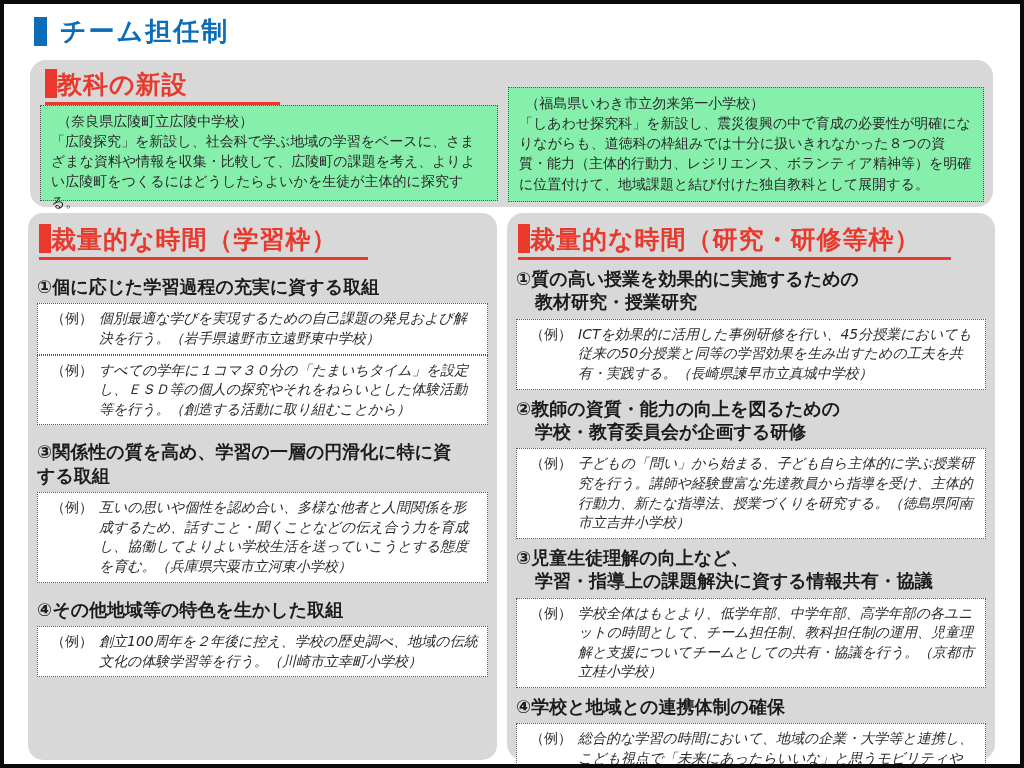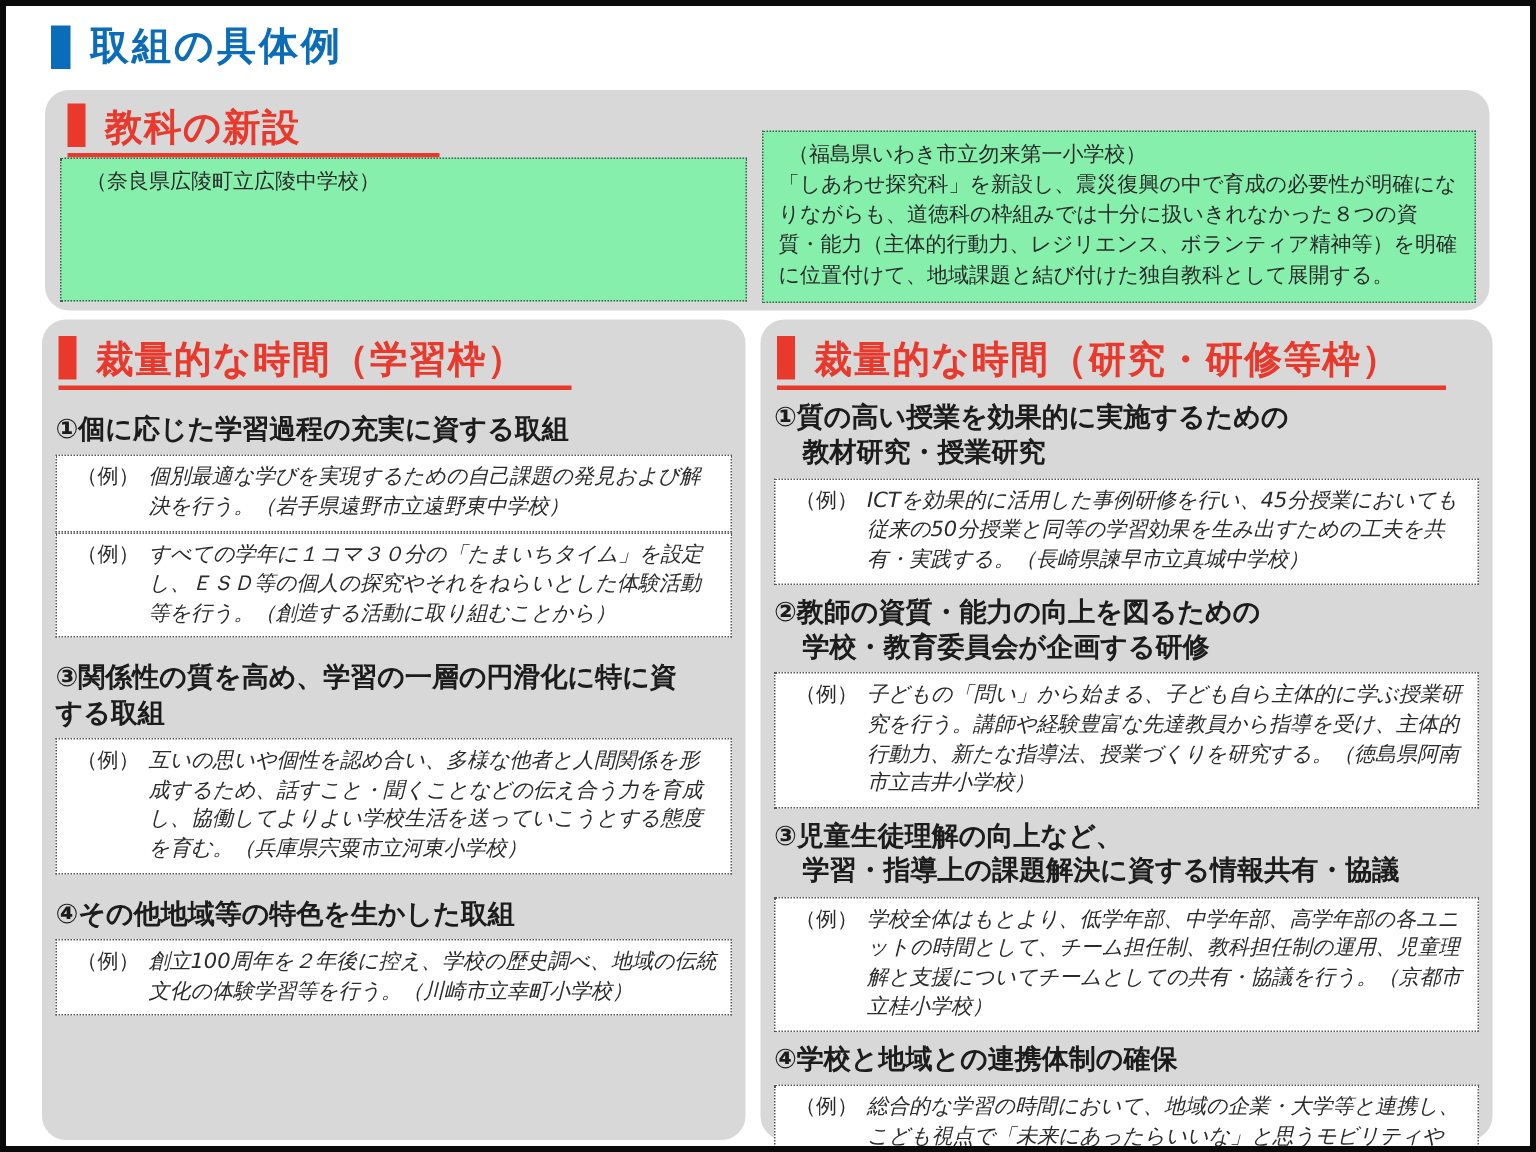--- a/index.html
+++ b/index.html
@@ -28,25 +28,25 @@
   .title-text{
     font-size:26px;font-weight:bold;color:var(--accent-blue);
     letter-spacing:2px;line-height:1.1;
   }
   
   .panel{
     position:absolute;background:var(--panel-gray);
     border-radius:16px;
   }
   #panel-a{left:26px;top:56px;width:963px;height:147px;}
-  #panel-l{left:24px;top:209px;width:469px;height:547px;}
+  #panel-l{left:24px;top:209px;width:469px;height:547px;border-radius:15px;}
   #panel-r{left:503px;top:209px;width:488px;height:547px;}
   
   .red-header{
-    display:flex;align-items:flex-end;gap:13px;
+    display:flex;align-items:flex-end;
     width:fit-content;
     border-bottom:3px solid var(--accent-red);
     padding:0 30px 4px 0;
   }
   .red-header.pr-lg{padding-right:92px;}
   .red-bar{width:12px;height:29px;background:var(--accent-red);flex:none;}
   .red-header-text{
     font-size:25px;font-weight:bold;color:var(--accent-red);
     letter-spacing:1px;line-height:1.1;white-space:nowrap;
   }
@@ -79,30 +79,31 @@
   .example-label{flex:none;margin-right:6px;}
   .example-text{flex:1;font-style:italic;}
 </style>
 </head>
 <body>
 
 <div class="page">
 
   <div class="doc-title">
     <span class="title-bar"></span>
-    <span class="title-text">取組の具体例</span>
+    <span class="title-text">チーム担任制</span>
   </div>
 
   <div class="panel" id="panel-a">
     <div class="red-header pr-lg">
       <span class="red-bar"></span>
       <span class="red-header-text">教科の新設</span>
     </div>
     <div class="info-box" id="box-a-left">
       <div class="school-line">（奈良県広陵町立広陵中学校）</div>
+      <div>「広陵探究」を新設し、社会科で学ぶ地域の学習をベースに、さまざまな資料や情報を収集・比較して、広陵町の課題を考え、よりよい広陵町をつくるにはどうしたらよいかを生徒が主体的に探究する。</div>
     </div>
     <div class="info-box" id="box-a-right">
       <div class="school-line">（福島県いわき市立勿来第一小学校）</div>
       <div>「しあわせ探究科」を新設し、震災復興の中で育成の必要性が明確になりながらも、道徳科の枠組みでは十分に扱いきれなかった８つの資質・能力（主体的行動力、レジリエンス、ボランティア精神等）を明確に位置付けて、地域課題と結び付けた独自教科として展開する。</div>
     </div>
   </div>
 
   <div class="panel" id="panel-l">
     <div class="red-header">
       <span class="red-bar"></span>

